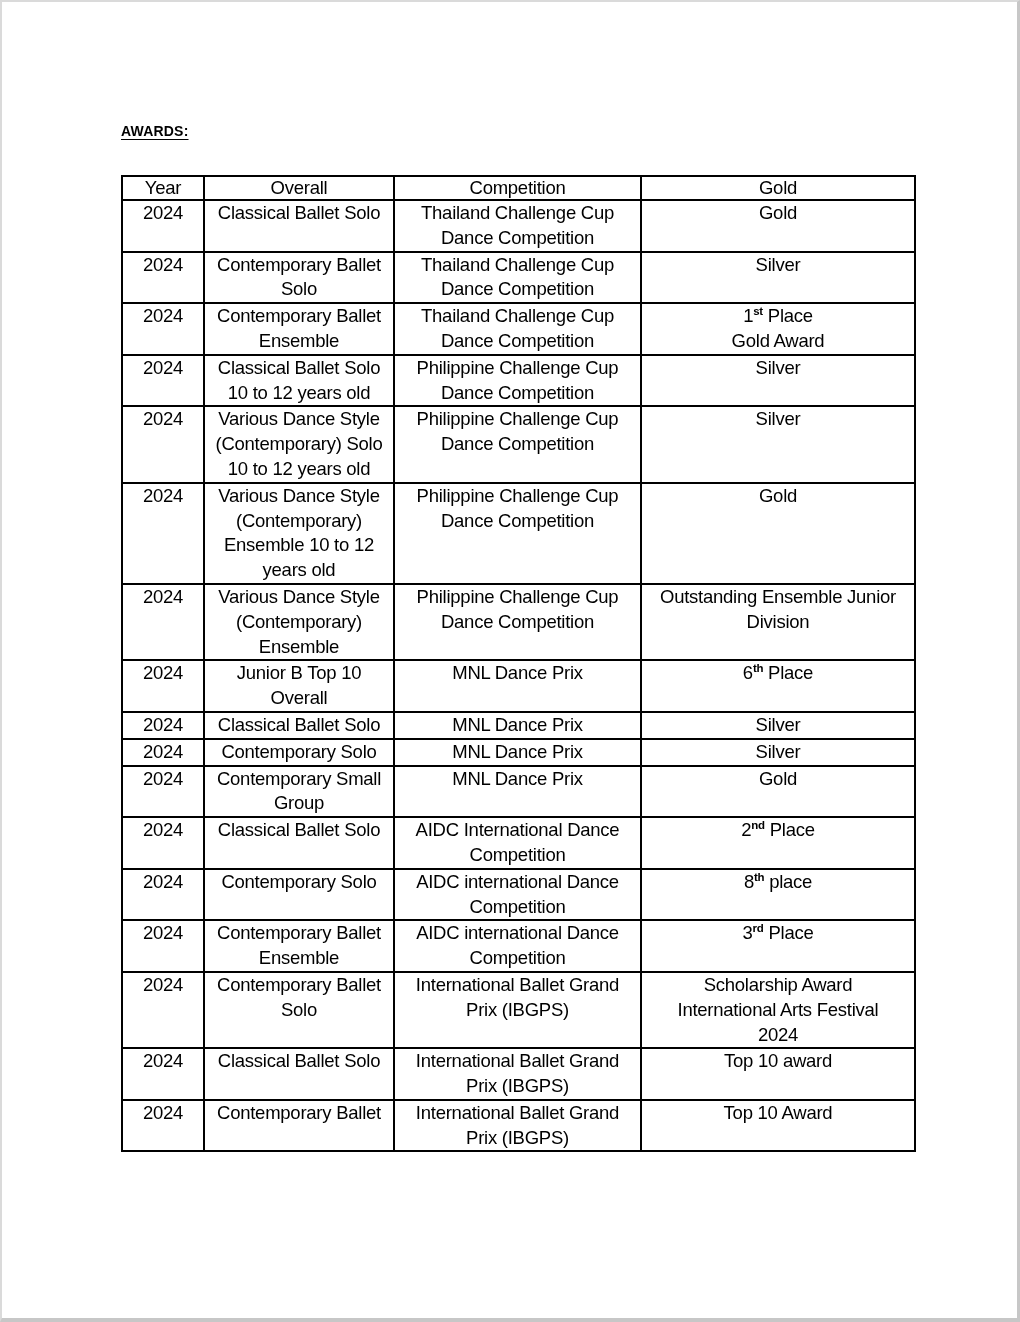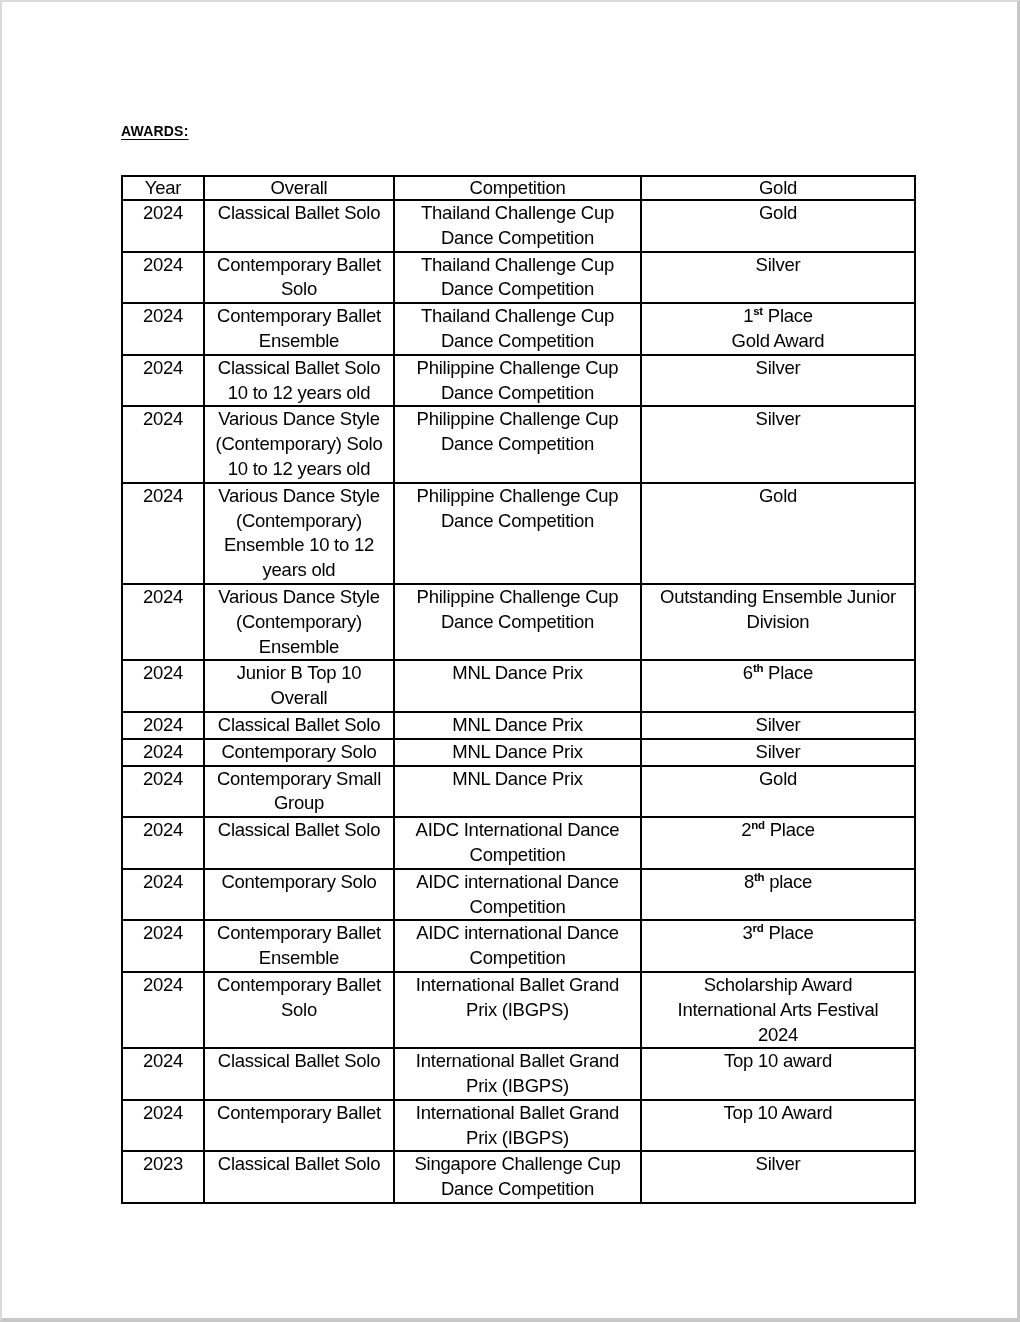--- a/index.html
+++ b/index.html
@@ -182,21 +182,15 @@
           <td>Classical Ballet Solo</td>
           <td>International Ballet Grand<br>Prix (IBGPS)</td>
           <td>Top 10 award</td>
         </tr>
         <tr>
           <td>2024</td>
           <td>Contemporary Ballet</td>
           <td>International Ballet Grand<br>Prix (IBGPS)</td>
           <td>Top 10 Award</td>
         </tr>
-        <tr>
-          <td>2023</td>
-          <td>Classical Ballet Solo</td>
-          <td>Singapore Challenge Cup<br>Dance Competition</td>
-          <td>Silver</td>
-        </tr>
       </tbody>
   </table>
 </div>
 
 </body></html>

